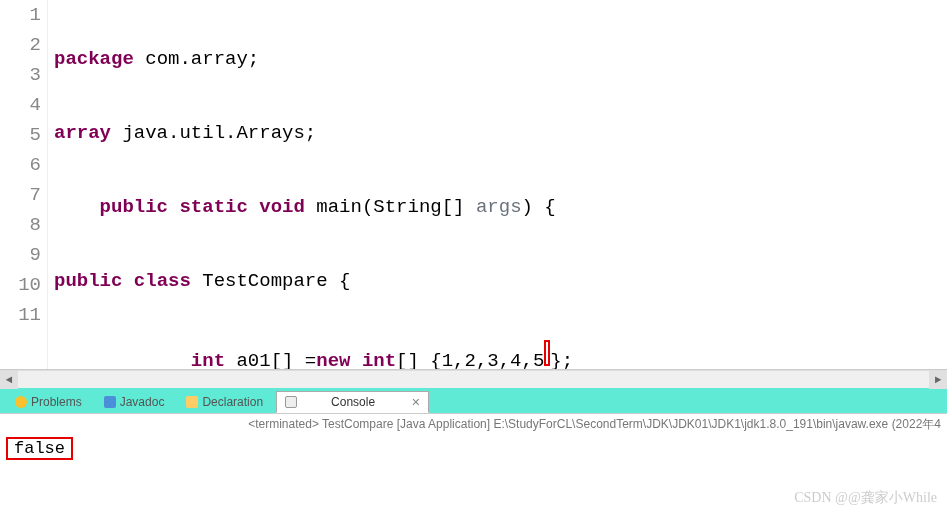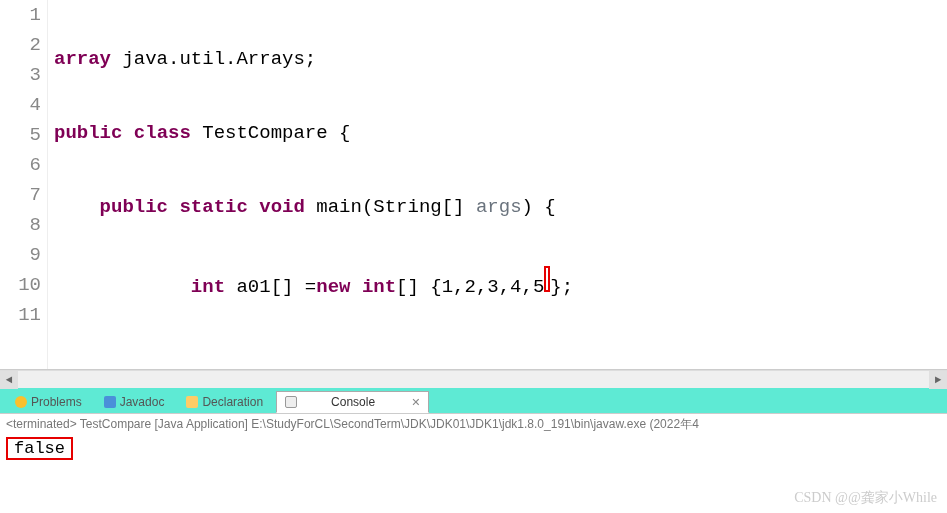--- a/index.html
+++ b/index.html
@@ -118,20 +118,21 @@
       color: #888;
       font-size: 11px;
       margin-left: 2px;
     }
     .console-header {
       font-family: "Segoe UI", Tahoma, sans-serif;
       font-size: 12px;
       color: #777;
       padding: 2px 6px;
       background: #fff;
+      text-align: right;
     }
     .console-body {
       font-family: "Consolas", "Courier New", monospace;
       font-size: 17px;
       padding: 2px 6px;
     }
     .console-body .outbox {
       border: 2px solid #e60000;
       display: inline-block;
       padding: 0 6px;
@@ -160,23 +161,24 @@
     <div class="ln">4</div>
     <div class="ln">5</div>
     <div class="ln warn">6</div>
     <div class="ln">7</div>
     <div class="ln">8</div>
     <div class="ln">9</div>
     <div class="ln">10</div>
     <div class="ln">11</div>
   </div>
   <div class="code">
+    <div class="line"><span class="kw">package</span><span> com.array;</span></div>
     <div class="line"><span class="kw">array</span><span> java.util.Arrays;</span></div>
+    <div class="line">    <span class="kw">public</span> <span class="kw">static</span> <span class="kw">void</span><span> main</span><span>(String[] </span><span class="argdim">args</span><span>) {</span></div>
     <div class="line"><span class="kw">public</span> <span class="kw">class</span><span> TestCompare </span><span>{</span></div>
-    <div class="line">    <span class="kw">public</span> <span class="kw">static</span> <span class="kw">void</span><span> main</span><span>(String[] </span><span class="argdim">args</span><span>) {</span></div>
     <div class="line">            <span class="kw">int</span><span> a01[] =</span><span class="kw">new</span><span class="kw"> int</span><span>[] {1,2,3,4,5</span><span class="redbox"></span><span>};</span></div>
     
     
     
     
     
     
   </div>
 </div>
 

